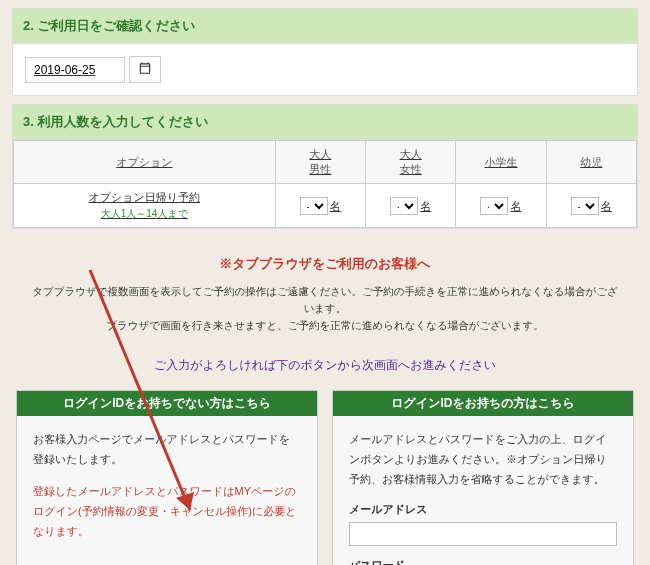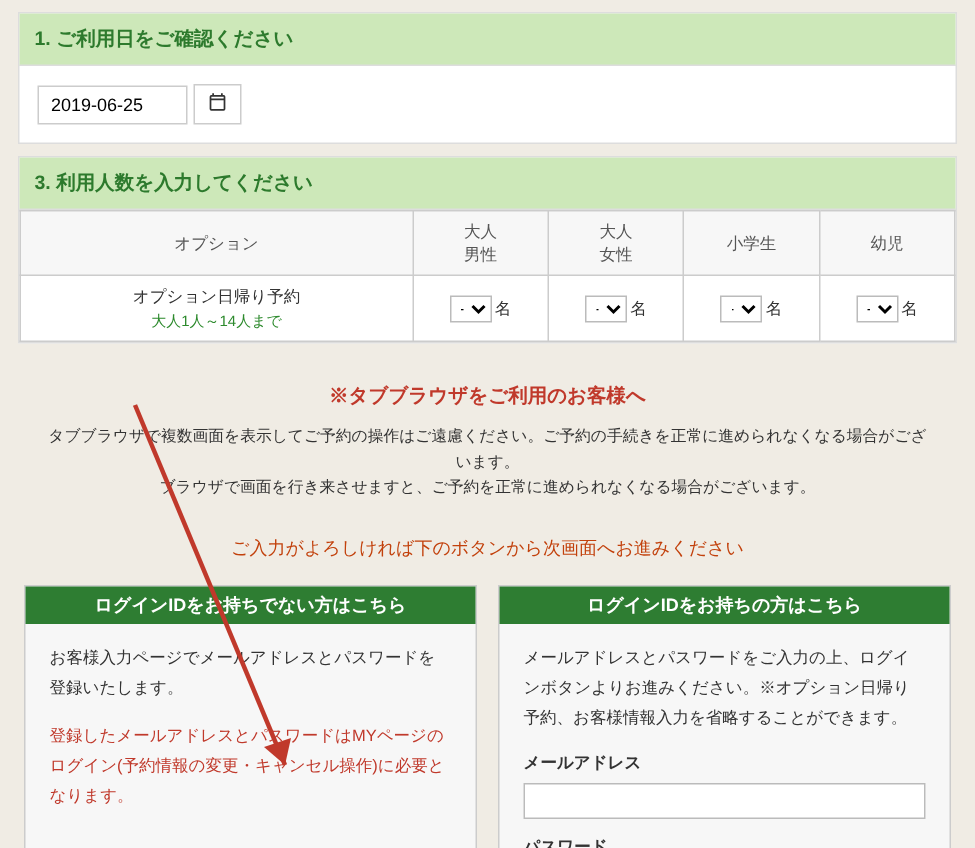--- a/index.html
+++ b/index.html
@@ -18,20 +18,21 @@
   .panel-header {
     background: #cde8b9;
     color: #2d7a2d;
     font-weight: bold;
     padding: 8px 10px;
     font-size: 13px;
     border-bottom: 1px solid #ddd;
   }
   .panel-body {
     padding: 12px;
+    text-decoration: underline;
   }
   .date-row {
     display: flex;
     align-items: center;
   }
   .date-input {
     border: 1px solid #ccc;
     padding: 5px 8px;
     font-size: 12px;
     width: 100px;
@@ -88,21 +89,21 @@
     font-size: 13px;
     margin-bottom: 10px;
   }
   .notice-body {
     font-size: 10.5px;
     color: #333;
     line-height: 1.6;
   }
   .proceed-msg {
     text-align: center;
-    color: #c2410c;
+    color: #4c1d95;
     font-size: 12px;
     margin: 24px 0 16px;
   }
 
   .two-col {
     display: flex;
     gap: 14px;
     padding: 0 16px 16px;
   }
   .card {
@@ -143,21 +144,21 @@
   .arrow-overlay {
     position: absolute;
     pointer-events: none;
     z-index: 50;
   }
 </style>
 </head>
 <body>
 
 <div class="panel">
-  <div class="panel-header">1. ご利用日をご確認ください</div>
+  <div class="panel-header">2. ご利用日をご確認ください</div>
   <div class="panel-body">
     <div class="date-row">
       <input class="date-input" value="2019-06-25" style="">
       <button class="cal-btn">
         <span>
           <svg width="14" height="14" viewBox="0 0 24 24">
               <path fill="#333" d="M19 4h-1V2h-2v2H8V2H6v2H5a2 2 0 0 0-2 2v14a2 2 0 0 0 2 2h14a2 2 0 0 0 2-2V6a2 2 0 0 0-2-2zm0 16H5V10h14v10zM5 8V6h14v2H5z"></path>
             </svg>
         </span>
       </button>

